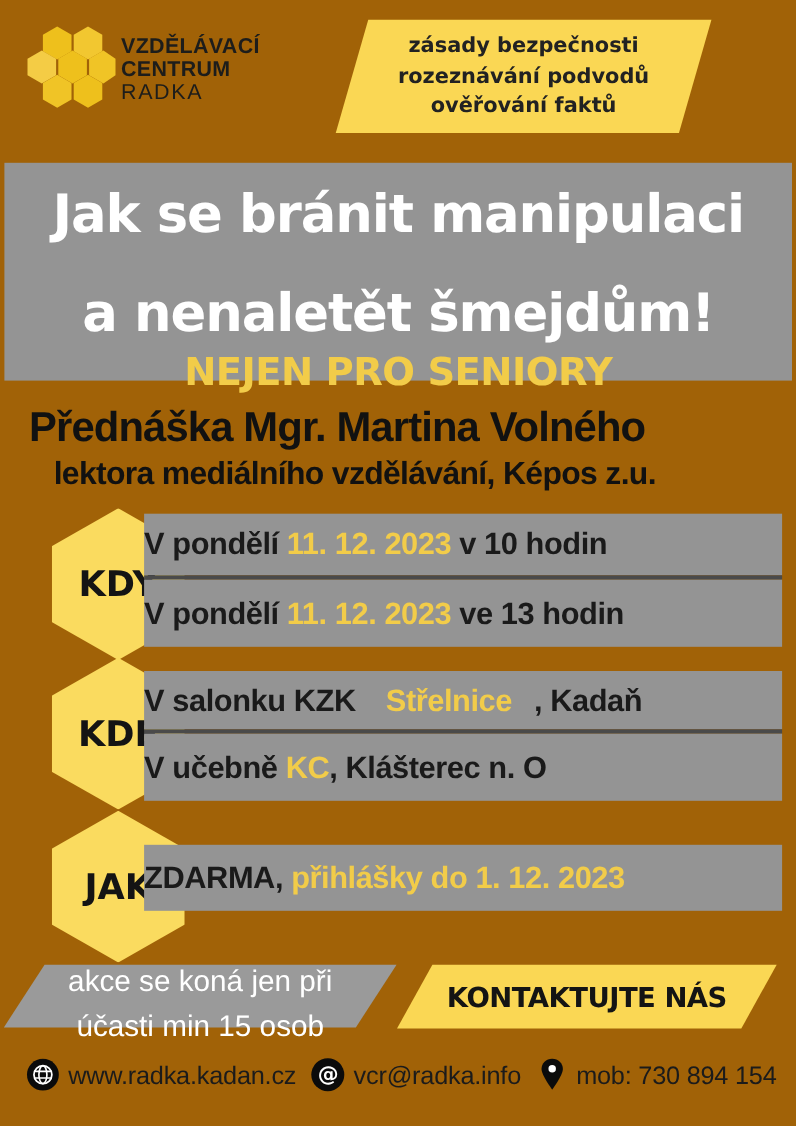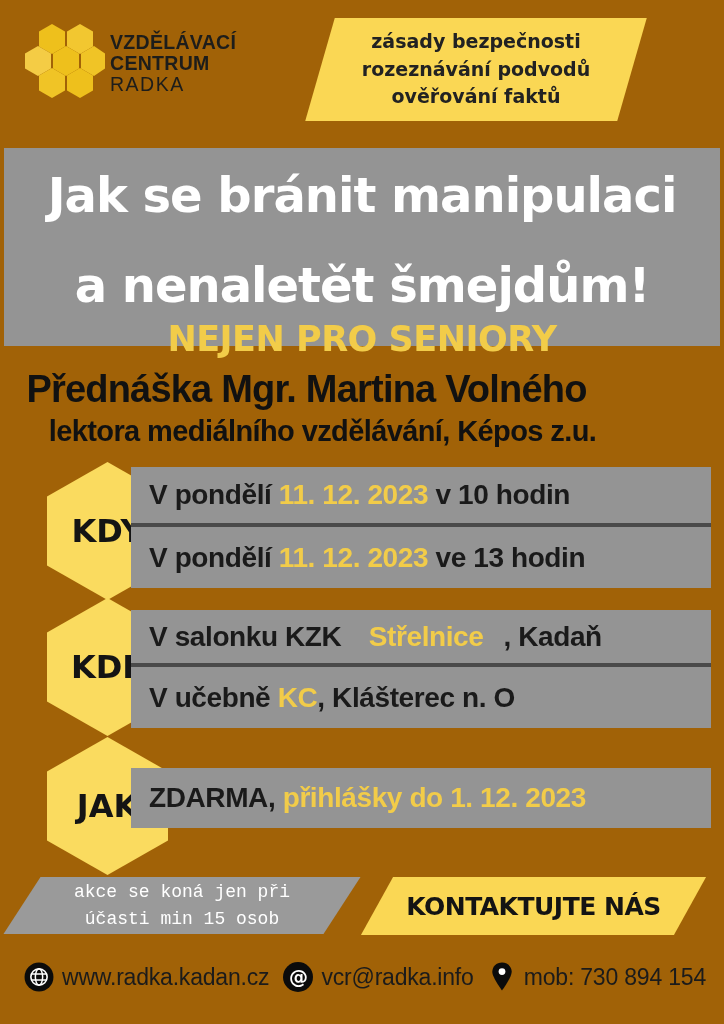--- a/index.html
+++ b/index.html
@@ -42,38 +42,38 @@
   .hex { position:absolute; left:47px; width:121px; height:138px; background:#FADB5F;
          clip-path:polygon(50% 0%, 100% 25%, 100% 75%, 50% 100%, 0% 75%, 0% 25%);
          display:flex; align-items:center; justify-content:center;
          font-family:"DejaVu Sans", sans-serif; font-weight:bold; font-size:32px; color:#141414; }
   .hex-kdy { top:462px; }
   .hex-kde { top:598px; }
   .hex-jak { top:737px; }
 
   
   .bar { position:absolute; left:131px; width:580px; background:#949494;
-         display:flex; align-items:center; padding-left:18px;
+         display:flex; align-items:center; 
          font-weight:bold; font-size:28px; letter-spacing:-0.4px; color:#1a1a1a; white-space:pre; }
   .bar .hl { color:#F2CC49; }
   .bar-divider { position:absolute; left:131px; width:580px; height:4px; background:#4a4a4a; }
   .kdy-1 { top:467px; height:56px; }
   .kdy-sep { top:523px; }
   .kdy-2 { top:527px; height:61px; }
   .kde-1 { top:610px; height:53px;gap:20px; }
   .kde-sep { top:663px; }
   .kde-2 { top:667px; height:61px; }
   .jak-1 { top:768px; height:60px; }
 
   
   .note { position:absolute; left:22px; top:877px; width:320px; height:57px;
           display:flex; flex-direction:column; justify-content:center; align-items:center; text-align:center; }
   .note .skew-bg { position:absolute; inset:0; background:#9a9a9a; transform:skewX(-33deg); z-index:0; }
-  .note .line { position:relative; z-index:1; font-family:Liberation Mono, monospace;
-                font-size:18px; line-height:27px; color:#ffffff; }
+  .note .line { position:relative; z-index:1; font-family:Liberation Sans, sans-serif;
+                font-size:27px; line-height:27px; color:#ffffff;margin-top:14px; }
   .cta { position:absolute; left:377px; top:877px; width:313px; height:58px;
          display:flex; justify-content:center; align-items:center; }
   .cta .skew-bg { position:absolute; inset:0; background:#FAD754; transform:skewX(-29deg); z-index:0; }
   .cta .label { position:relative; z-index:1; font-family:"DejaVu Sans", sans-serif;
                 font-weight:bold; font-size:25px; color:#141414; letter-spacing:-0.5px; }
 
   
   .footer { position:absolute; left:24px; right:18px; top:956px; height:42px;
             display:flex; justify-content:space-between; align-items:center; }
   .contact { display:flex; align-items:center; gap:8px;text-align:right; }

